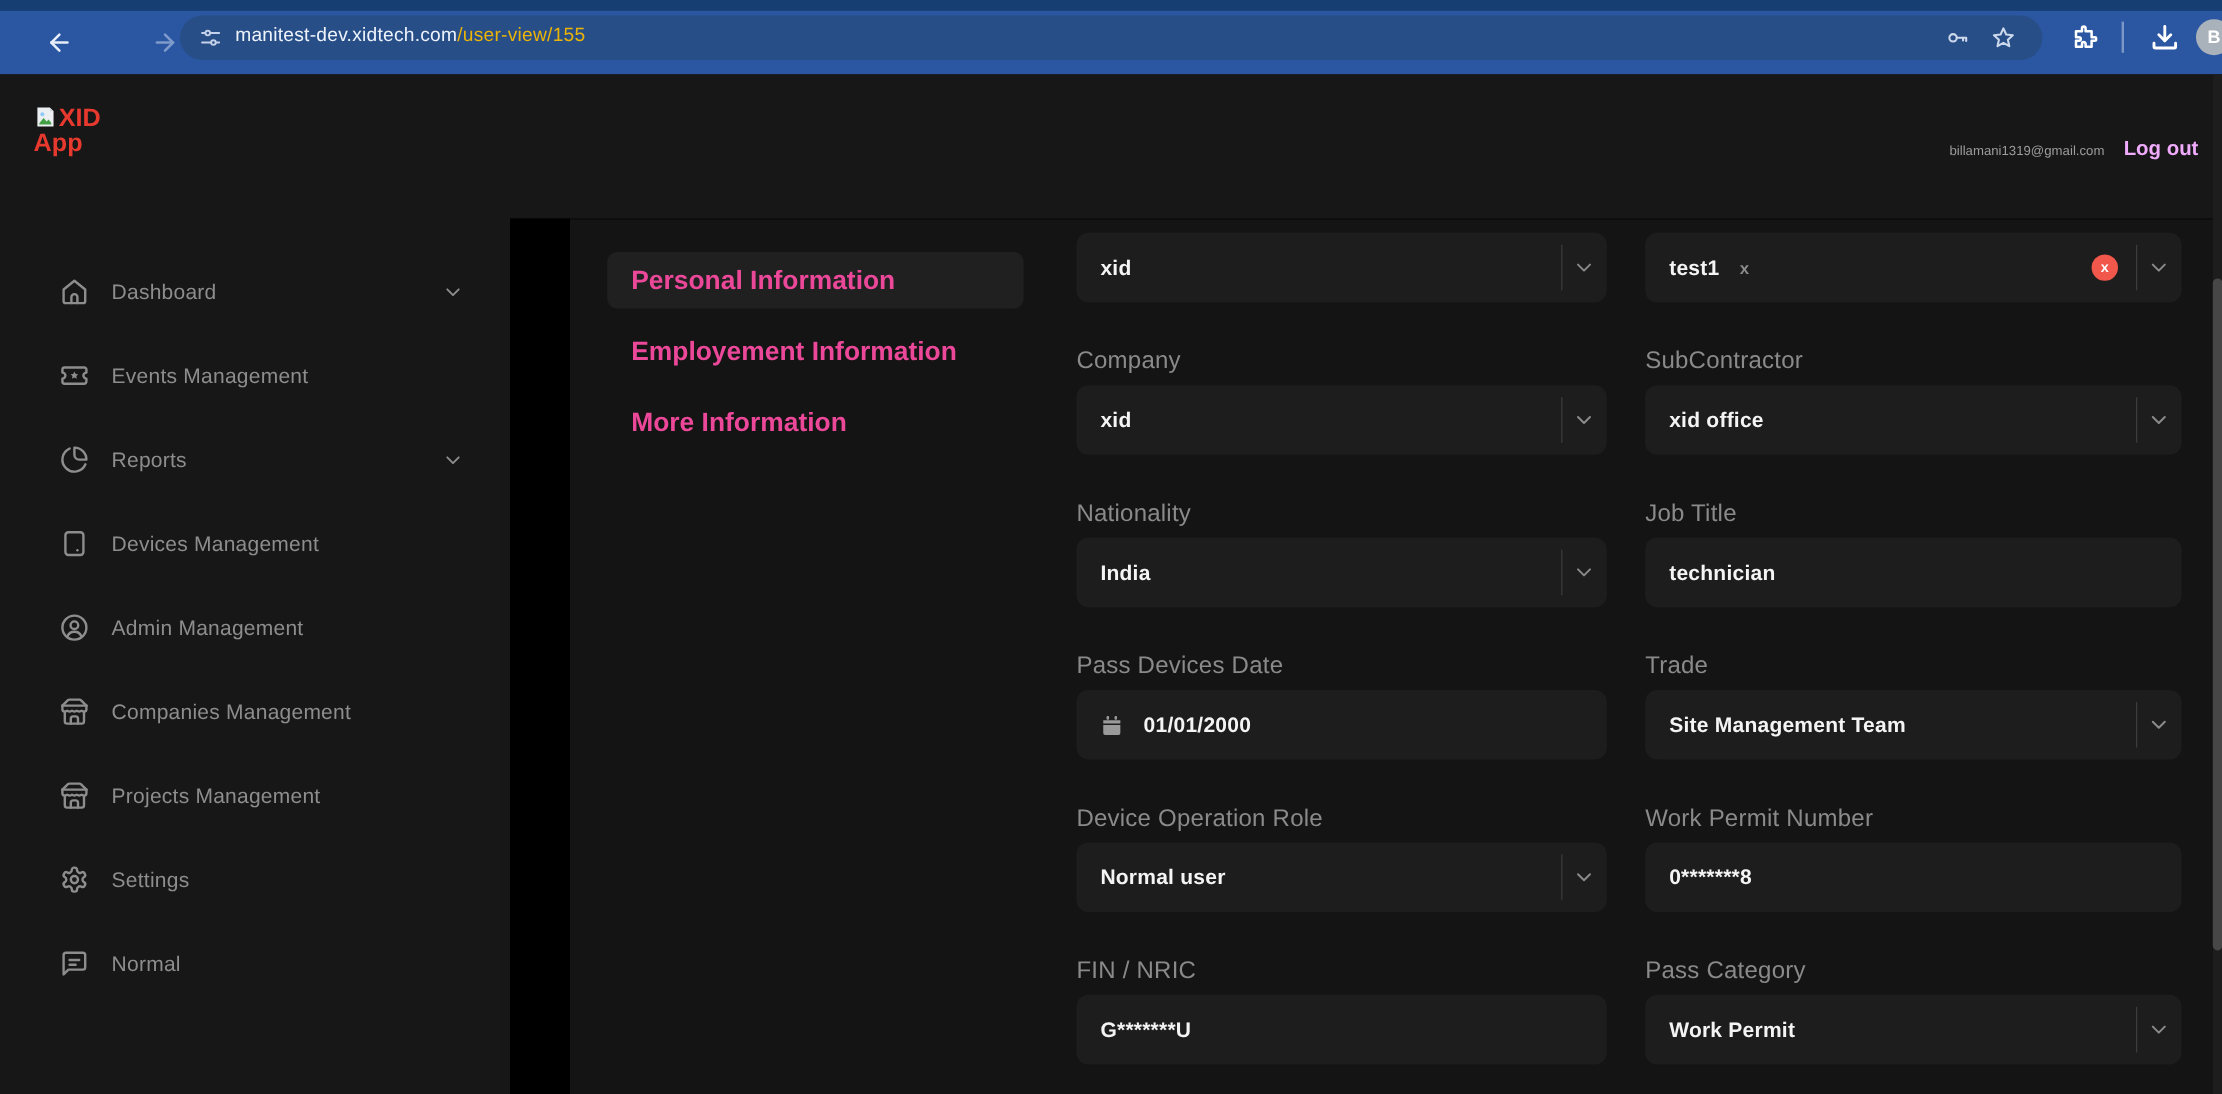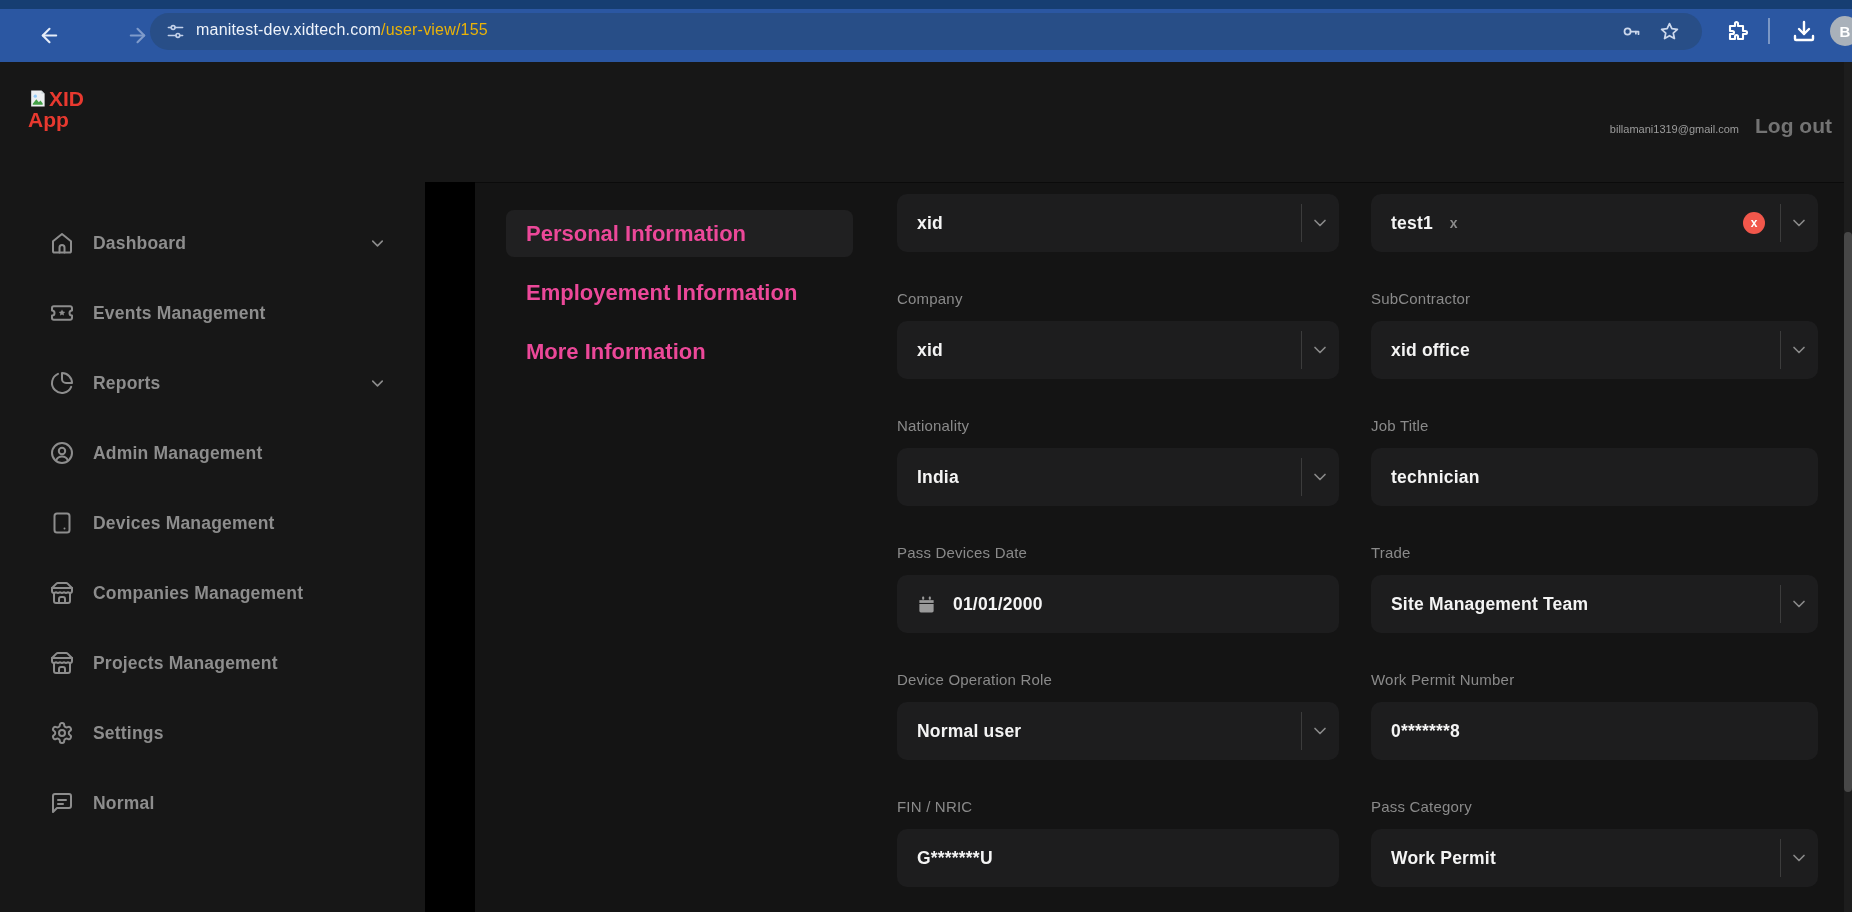--- a/index.html
+++ b/index.html
@@ -34,44 +34,44 @@
 
   
   .sidebar { position:absolute; left:0; top:62px; width:425px; height:850px; background:#171717; }
   .logo { position:absolute; left:28px; top:26px; width:90px; color:#e8392f; font-size:21px; font-weight:700; line-height:1.0; }
   .logo .brk { display:inline-block; width:19px; height:19px; vertical-align:-2px; margin-right:2px; }
   .logo .l2 { display:block; }
   .side-list { position:absolute; left:0; top:146px; width:425px; }
   .side-item { position:relative; height:70px; display:flex; align-items:center; padding-left:50px; cursor:pointer; }
   .side-item .sic { width:24px; height:24px; color:#8d8d8d; margin-right:19px; flex:0 0 auto; }
   .side-item .sic svg { width:100%; height:100%; }
-  .side-item .slabel { font-size:17.5px; font-weight:700; color:#8d8d8d; letter-spacing:.2px; }
+  .side-item .slabel { font-size:17.5px; font-weight:400; color:#8d8d8d; letter-spacing:.2px; }
   .side-item .schev { position:absolute; right:38px; top:50%; margin-top:-9px; width:19px; height:19px; color:#8d8d8d; }
   .side-item .schev svg { width:100%; height:100%; }
 
   
   .header { position:absolute; left:425px; top:62px; width:1427px; height:120px; background:#171717; }
   .header-row { position:absolute; top:114px; right:20px; display:flex; gap:16px; align-items:baseline; }
   .user-email { font-size:11px; color:#9c9c9c; }
-  .logout { font-size:21px; font-weight:700; color:#737373; cursor:pointer; }
+  .logout { font-size:17px; font-weight:700; color:#f0abfc; cursor:pointer; }
 
   
   .black-strip { position:absolute; left:425px; top:182px; width:50px; height:730px; background:#000; }
   .content { position:absolute; left:475px; top:182px; width:1377px; height:730px; background:#141414; border-top:1px solid #0b0b0b; }
 
   .tabs { position:absolute; left:506px; top:210px; width:347px; display:flex; flex-direction:column; gap:12px; }
   .tab { height:47px; display:flex; align-items:center; padding-left:20px; border-radius:8px;
          font-size:22px; font-weight:700; color:#ec4899; cursor:pointer; }
   .tab.active { background:#202021; }
 
   .fcol { position:absolute; top:194px; }
   .fcol-left  { left:897px;  width:442px; }
   .fcol-right { left:1371px; width:447px; }
   .fgroup { margin-bottom:38px; }
-  .flabel { font-size:15px; color:#8a8a8a; margin-bottom:13px; height:18px; letter-spacing:.2px; }
+  .flabel { font-size:20px; color:#8a8a8a; margin-bottom:13px; height:18px; letter-spacing:.2px; }
   .fbox { position:relative; height:58px; background:#1d1d1e; border-radius:10px; display:flex; align-items:center;
           padding:0 20px; cursor:pointer; }
   .fval { font-size:17.5px; font-weight:700; color:#f4f4f4; letter-spacing:.2px; white-space:nowrap; }
   .fsep { position:absolute; right:37px; top:10px; bottom:10px; width:1px; background:#3c3c3c; }
   .fchev { position:absolute; right:9px; top:50%; margin-top:-10px; width:20px; height:20px; color:#8a8a8a; }
   .fchev svg { width:100%; height:100%; }
   .cal { width:19px; height:19px; margin-right:17px; flex:0 0 auto; }
   .tag-x { font-size:14px; font-weight:600; color:#8b8b8b; margin-left:17px; }
   .clear-badge { position:absolute; right:53px; top:50%; margin-top:-11px; width:22px; height:22px; border-radius:50%;
                  background:#f1574b; color:#fff; font-size:12px; font-weight:700;
@@ -180,32 +180,32 @@
               <path d="M21.2 15.9A10 10 0 1 1 8 2.8"></path>
               <path d="M22 12A10 10 0 0 0 12 2v6a4 4 0 0 0 4 4Z"></path>
             </svg></span>
           <span class="slabel">Reports</span>
           <span class="schev"><svg viewBox="0 0 24 24" fill="none" stroke="currentColor" stroke-width="2" stroke-linecap="round" stroke-linejoin="round">
               <path d="m6 9 6 6 6-6"></path>
             </svg></span>
         </div>
         <div class="side-item">
           <span class="sic"><svg viewBox="0 0 24 24" fill="none" stroke="currentColor" stroke-width="2" stroke-linecap="round" stroke-linejoin="round">
+              <rect x="4.5" y="2.5" width="15" height="19" rx="2.5"></rect>
+              <path d="M14.5 17.5h.01"></path>
+            </svg></span>
+          <span class="slabel">Devices Management</span>
+        </div>
+        <div class="side-item">
+          <span class="sic"><svg viewBox="0 0 24 24" fill="none" stroke="currentColor" stroke-width="2" stroke-linecap="round" stroke-linejoin="round">
               <circle cx="12" cy="12" r="10"></circle>
               <circle cx="12" cy="10" r="3.2"></circle>
               <path d="M6.2 19.4c1-2.6 3.2-3.9 5.8-3.9s4.8 1.3 5.8 3.9"></path>
             </svg></span>
           <span class="slabel">Admin Management</span>
-        </div>
-        <div class="side-item">
-          <span class="sic"><svg viewBox="0 0 24 24" fill="none" stroke="currentColor" stroke-width="2" stroke-linecap="round" stroke-linejoin="round">
-              <rect x="4.5" y="2.5" width="15" height="19" rx="2.5"></rect>
-              <path d="M14.5 17.5h.01"></path>
-            </svg></span>
-          <span class="slabel">Devices Management</span>
         </div>
         <div class="side-item">
           <span class="sic"><svg viewBox="0 0 24 24" fill="none" stroke="currentColor" stroke-width="2" stroke-linecap="round" stroke-linejoin="round">
               <path d="m2 7 4.4-4.4A2 2 0 0 1 7.8 2h8.4a2 2 0 0 1 1.4.6L22 7"></path>
               <path d="M4 12v8a2 2 0 0 0 2 2h12a2 2 0 0 0 2-2v-8"></path>
               <path d="M15 22v-4a2 2 0 0 0-2-2h-2a2 2 0 0 0-2 2v4"></path>
               <path d="M2 7h20"></path>
               <path d="M22 7v3a2 2 0 0 1-2 2 2.7 2.7 0 0 1-1.6-.6.7.7 0 0 0-.8 0 2.7 2.7 0 0 1-3.2 0 .7.7 0 0 0-.8 0 2.7 2.7 0 0 1-3.2 0 .7.7 0 0 0-.8 0A2.7 2.7 0 0 1 8 12a2.7 2.7 0 0 1-1.6-.6.7.7 0 0 0-.8 0A2.7 2.7 0 0 1 4 12a2 2 0 0 1-2-2V7"></path>
             </svg></span>
           <span class="slabel">Companies Management</span>

